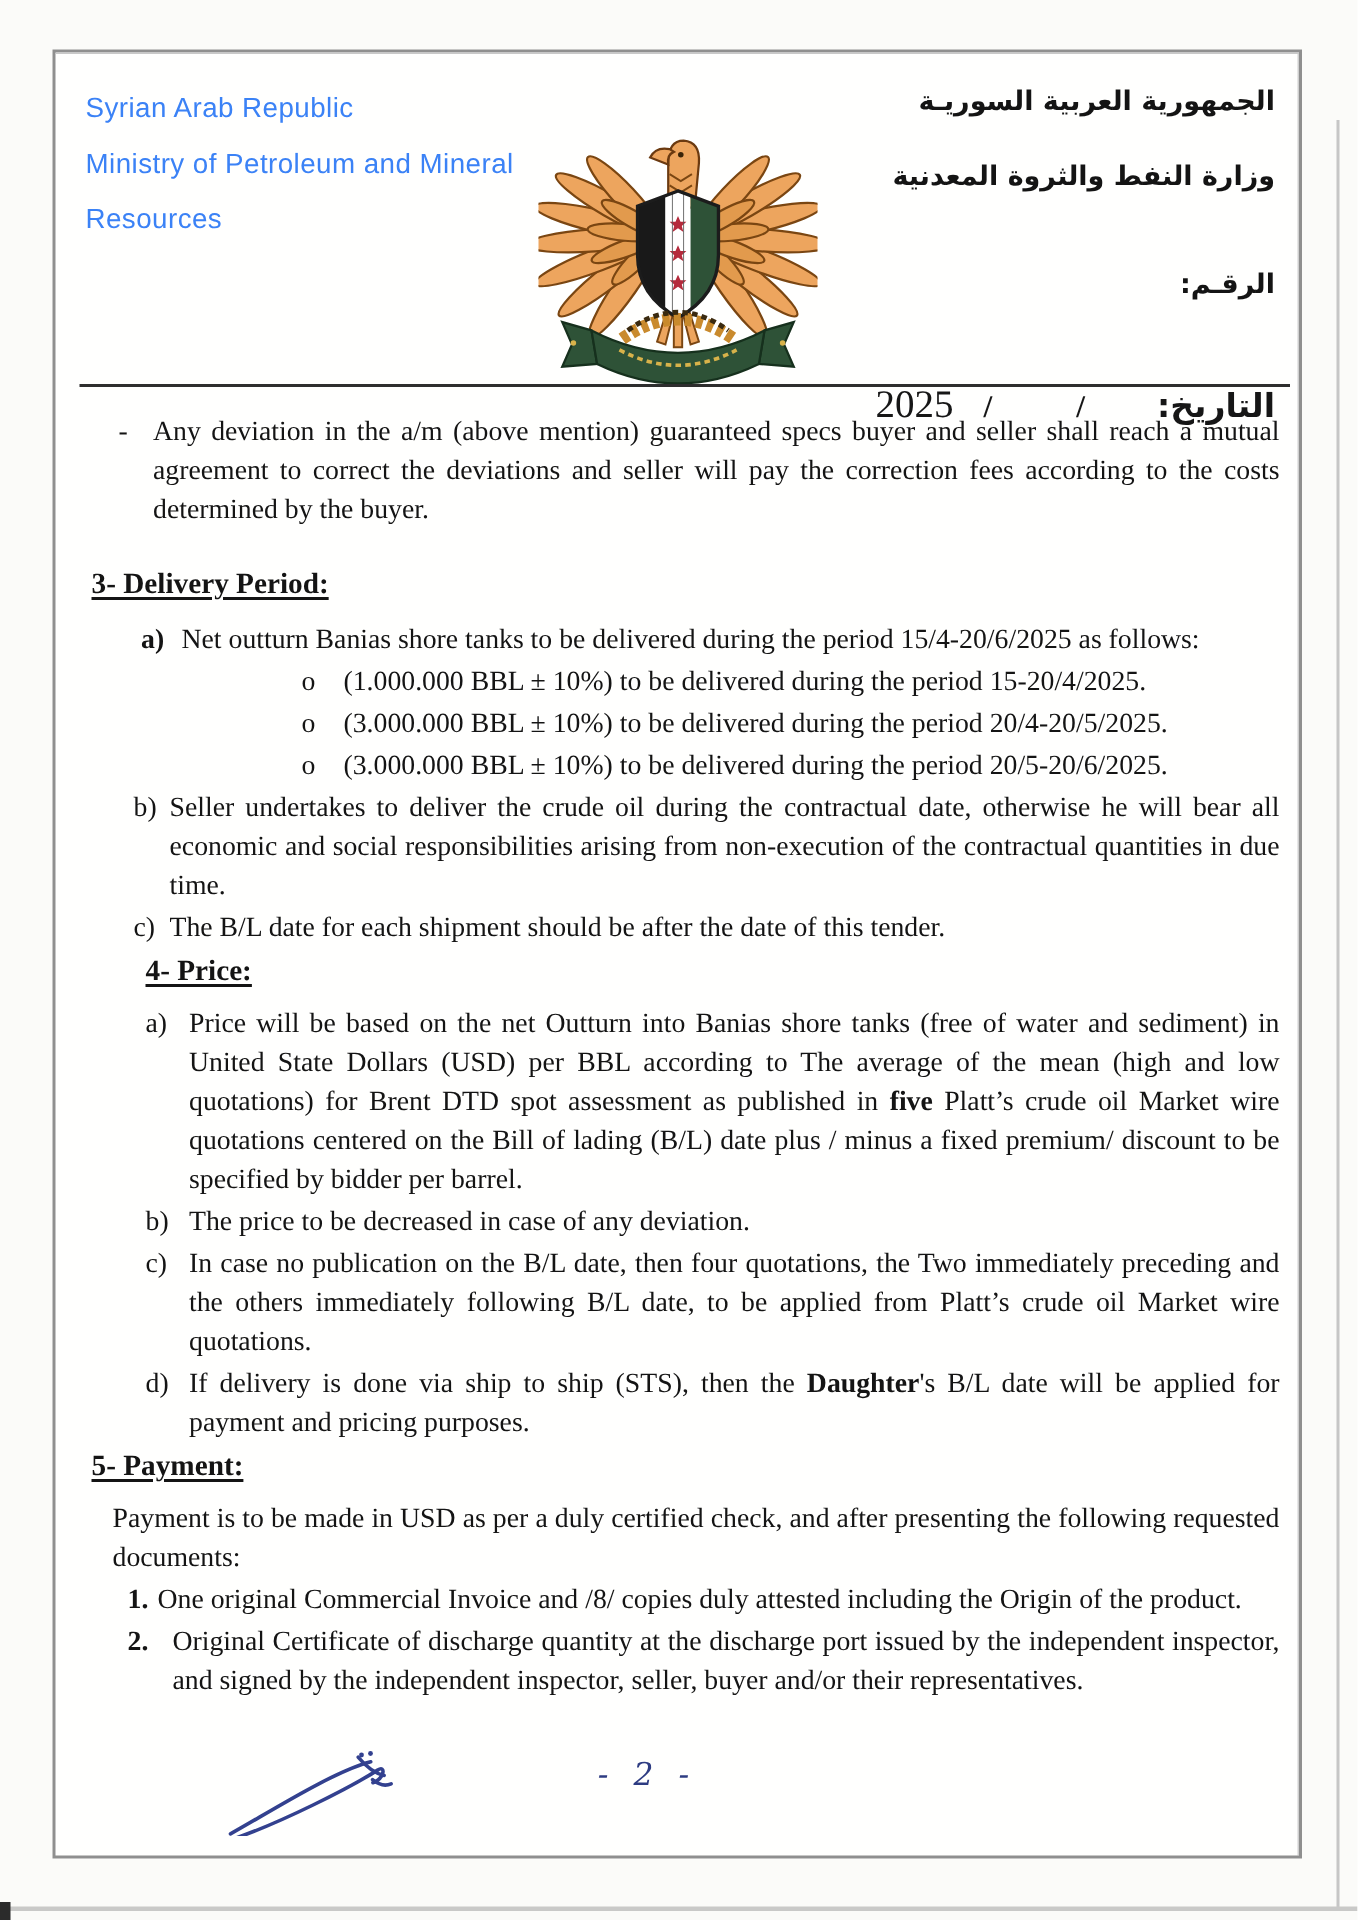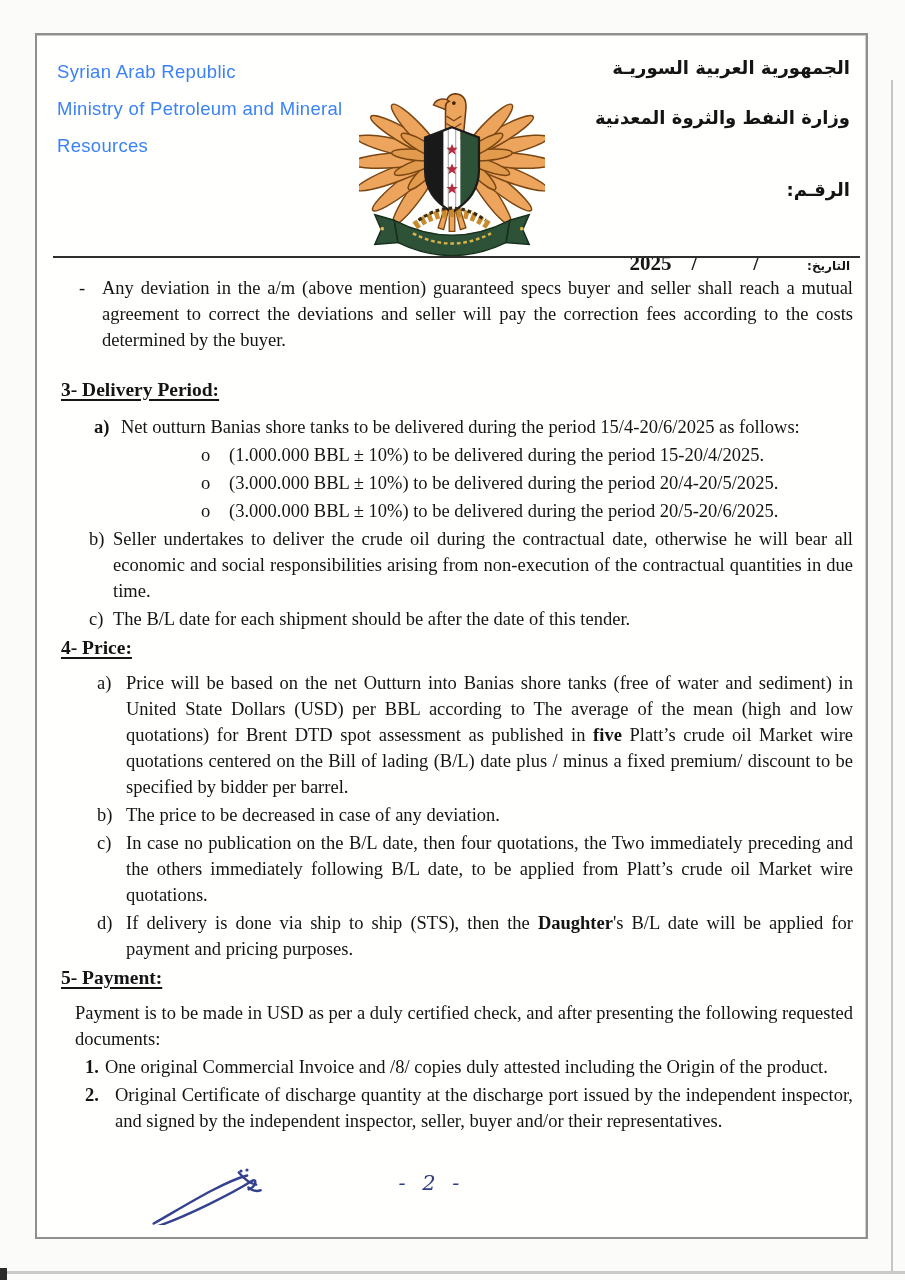--- a/index.html
+++ b/index.html
@@ -45,24 +45,24 @@
     font-size:18px; color:#141414; direction:rtl;
   }
   .ar-line { position:absolute; right:0; white-space:nowrap; }
   .ar-country  { top:12px; }
   .ar-ministry { top:62px; }
   .ar-number   { top:134px; }
   .date-row {
     position:absolute; right:16px; top:182px;
     display:flex; direction:ltr; align-items:baseline; white-space:nowrap;
   }
-  .date-year { font-family:"Liberation Serif", serif; font-weight:bold; font-size:21px; }
+  .date-year { font-family:"Liberation Serif", serif; font-weight:normal; font-size:26px; }
   .date-slash { font-family:"Liberation Serif", serif; font-weight:bold; font-size:21px; }
   .gap-a { width:20px; } .gap-b { width:56px; } .gap-c { width:48px; }
-  .date-label { font-family:"DejaVu Sans", sans-serif; font-weight:bold; font-size:12px; direction:rtl;margin-top:42px; }
+  .date-label { font-family:"DejaVu Sans", sans-serif; font-weight:bold; font-size:22px; direction:rtl;margin-top:42px; }
   .header-rule {
     position:absolute; left:16px; right:6px; top:221px; height:2px; background:#2e2e2e;
   }
   .emblem { position:absolute; left:50%; transform:translateX(-50%); top:48px; }
   
   .body {
     position:absolute; left:2px; top:222px; width:827px;
     padding:18px 13px 0 22px;
     font-size:18.5px; line-height:26px; color:#141414;
   }
@@ -77,21 +77,21 @@
   }
   .p-intro { padding-left:18px; margin-bottom:24px; }
   .p-intro .marker { width:23px; }
   .h3 { margin-bottom:11px; }
   .p-del-a { padding-left:33px; margin-bottom:2px; }
   .p-del-a .marker { width:27px; font-weight:bold; }
   .p-sub { padding-left:140px; margin-bottom:2px; }
   .p-sub .marker { width:28px; }
   .p-del-bc { padding-left:28px; margin-bottom:2px; }
   .p-del-bc .marker { width:24px; }
-  .h4 { margin-top:3px; margin-bottom:9px; }
+  .h4 { margin-top:3px; margin-bottom:9px;margin-left:36px; }
   .p-price { padding-left:36px; margin-bottom:2px; }
   .p-price .marker { width:29px; }
   .h5 { margin-top:3px; margin-bottom:9px; }
   .p-pay-intro { padding-left:14px; margin-bottom:2px; }
   .p-pay { padding-left:24px; margin-bottom:2px; }
   .p-pay .marker { font-weight:bold; }
   .m-tight { width:20px; }
   .m-wide  { width:30px; }
   
   .page-number {

